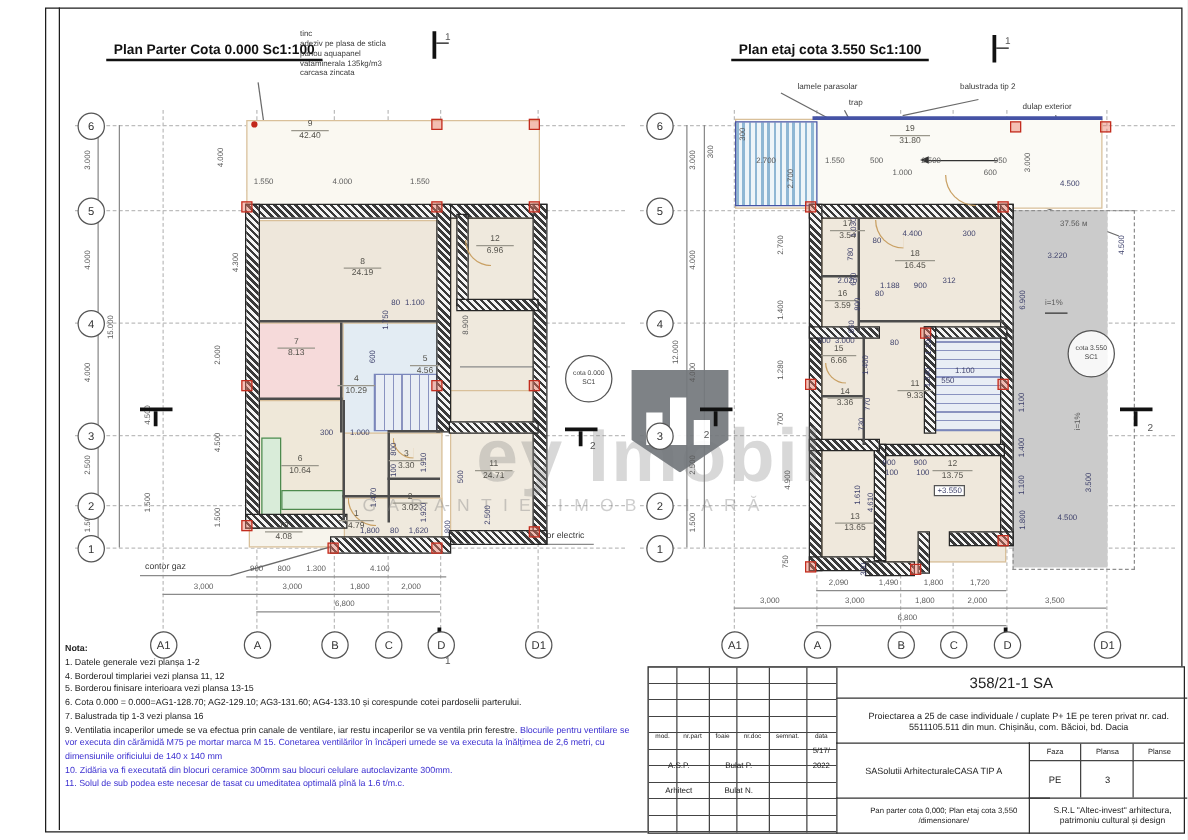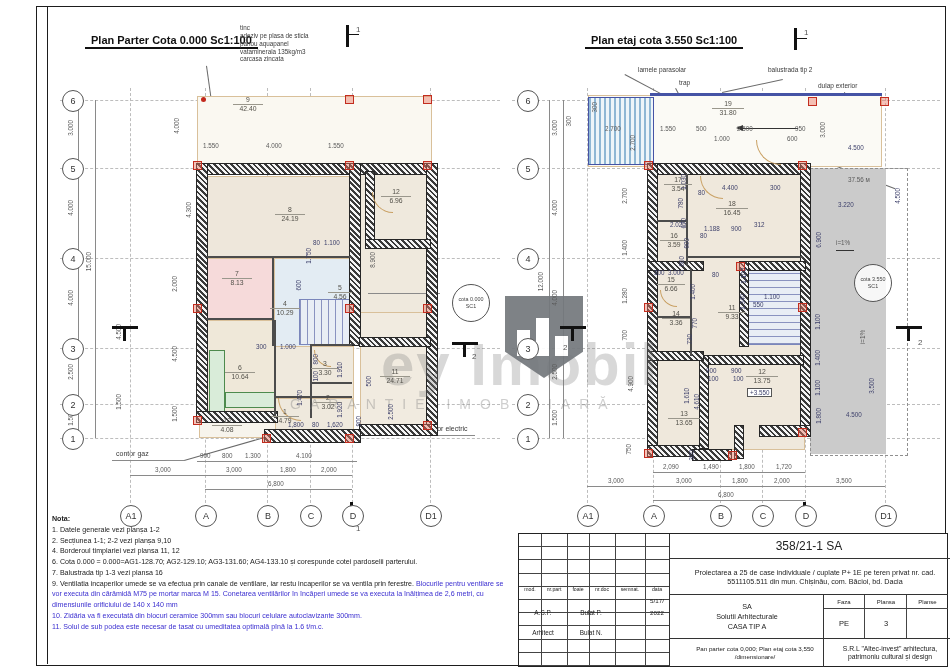--- a/index.html
+++ b/index.html
@@ -478,22 +478,22 @@
   <div class="secbar" style="left:560px;top:326px;width:26px;height:3px;"></div>
   <div class="secbar" style="left:571px;top:329px;width:3px;height:12px;"></div>
   <div class="seclbl" style="left:563px;top:343px;">2</div>
   <div class="secbar" style="left:896px;top:326px;width:26px;height:3px;"></div>
   <div class="secbar" style="left:907px;top:329px;width:3px;height:12px;"></div>
   <div class="seclbl" style="left:918px;top:338px;">2</div>
 
   <div id="notes">
     <div class="h">Nota:</div>
     <div>1. Datele generale vezi planșa 1-2</div>
-    <div>2. Secțiunea 1-1; 2-2 vezi planșa 9,10</div>
     <div>4. Borderoul timplariei vezi plansa 11, 12</div>
+    <div>5. Borderou finisare interioara vezi plansa 13-15</div>
     <div>6. Cota 0.000 = 0.000=AG1-128.70; AG2-129.10; AG3-131.60; AG4-133.10 și corespunde cotei pardoselii parterului.</div>
     <div>7. Balustrada tip 1-3 vezi plansa 16</div>
     <div><span>9. Ventilatia incaperilor umede se va efectua prin canale de ventilare, iar restu incaperilor se va ventila prin ferestre.</span> <span class="blue">Blocurile pentru ventilare se vor executa din cărămidă M75 pe mortar marca M 15. Conetarea ventilărilor în încăperi umede se va executa la înălțimea de 2,6 metri, cu dimensiunile orificiului de 140 x 140 mm</span></div>
     <div class="blue">10. Zidăria va fi executată din blocuri ceramice 300mm sau blocuri celulare autoclavizante 300mm.</div>
     <div class="blue">11. Solul de sub podea este necesar de tasat cu umeditatea optimală pînă la 1.6 t/m.c.</div>
   </div>
 
   <div id="tb">
 
     <div class="abs" style="left:0;top:0;width:150px;height:132px;
@@ -512,21 +512,21 @@
     <span class="cell" style="left:126px;top:48px;width:24px;height:13px;font-size:5.2px;">data</span>
     <span class="cell" style="left:126px;top:60px;width:24px;height:13px;font-size:6.2px;">5/17/</span>
     <span class="cell" style="left:126px;top:72px;width:24px;height:13px;font-size:6.2px;">2022</span>
     <span class="cell" style="left:0;top:72px;width:48px;height:13px;font-size:6.4px;">A.S.P.</span>
     <span class="cell" style="left:48px;top:72px;width:48px;height:13px;font-size:6.4px;">Bulat P.</span>
     <span class="cell" style="left:0;top:92px;width:48px;height:13px;font-size:6.4px;">Arhitect</span>
     <span class="cell" style="left:48px;top:92px;width:48px;height:13px;font-size:6.4px;">Bulat N.</span>
 
     <div class="cell bl" style="left:150px;top:0;width:278px;height:24px;font-size:12px;">358/21-1 SA</div>
     <div class="cell bl bt" style="left:150px;top:24px;width:278px;height:36px;font-size:7.2px;padding:0 6px;line-height:1.25;">Proiectarea a 25 de case individuale / cuplate P+ 1E pe teren privat nr. cad. 5511105.511 din mun. Chișinău, com. Băcioi, bd. Dacia</div>
-    <div class="cell bl bt" style="left:150px;top:60px;width:154px;height:44px;font-size:7.2px;flex-direction:column;line-height:1.35;">
+    <div class="cell bl bt" style="left:150px;top:60px;width:154px;height:44px;font-size:7.2px;flex-direction:row;line-height:1.35;">
       <span>SA</span>
       <span>Solutii Arhitecturale</span>
       <span>CASA TIP A</span>
     </div>
     <div class="abs bl bt" style="left:304px;top:60px;width:124px;height:44px;">
       <span class="cell" style="left:0;top:0;width:40px;height:13px;font-size:6px;border-bottom:1px solid #444;">Faza</span>
       <span class="cell" style="left:40px;top:0;width:42px;height:13px;font-size:6px;border-left:1px solid #444;border-bottom:1px solid #444;">Plansa</span>
       <span class="cell" style="left:82px;top:0;width:41px;height:13px;font-size:6px;border-left:1px solid #444;border-bottom:1px solid #444;">Planse</span>
       <span class="cell" style="left:0;top:13px;width:40px;height:30px;font-size:7.5px;">PE</span>
       <span class="cell" style="left:40px;top:13px;width:42px;height:30px;font-size:7.5px;border-left:1px solid #444;">3</span>

